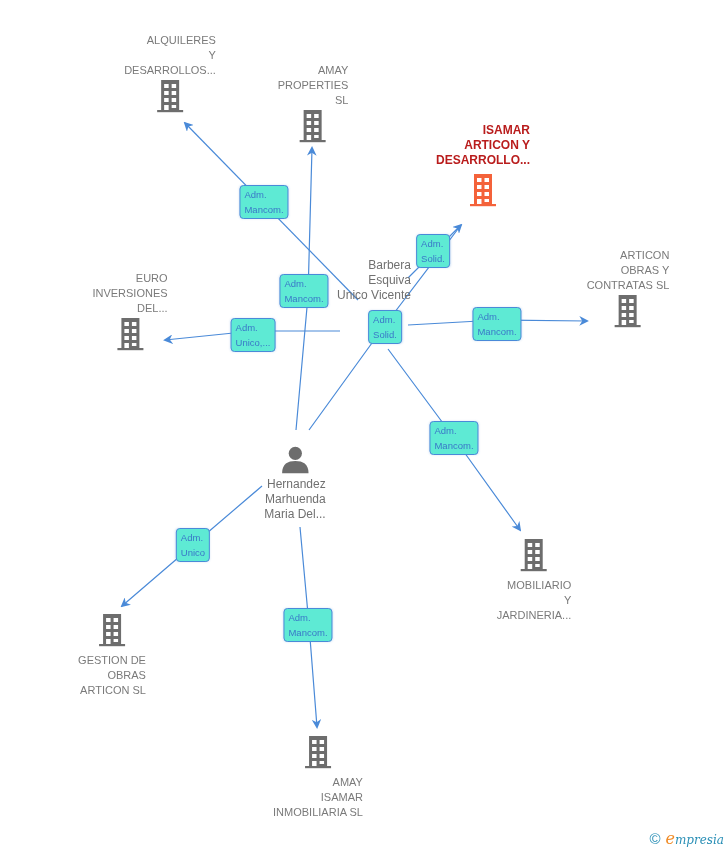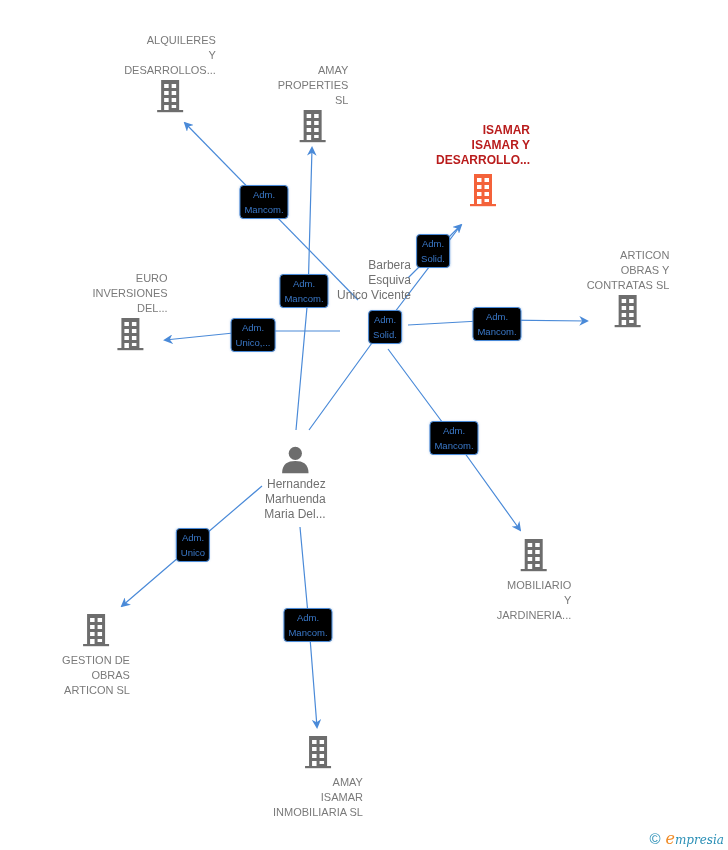--- a/index.html
+++ b/index.html
@@ -28,27 +28,26 @@
       line-height: 15px;
       transform: translateX(-50%);
       white-space: nowrap;
     }
     .node .label-line { display: block; }
     .node.highlight .company-label { color: #b91c1c; font-weight: bold; font-size: 12px; line-height: 15px; }
     .node.person { font-size: 12px; line-height: 15px; color: #707070; }
     .icon-wrap { display: block; margin: 0 auto; width: 36px; height: 36px; }
     .edge-label {
       position: absolute;
-      background: #000000;
+      background: #5eead4;
       border: 1px solid #4a8ad8;
       border-radius: 4px;
       color: #3a78c8;
       font-size: 9.5px;
       line-height: 15px;
-      text-align: center;
       padding: 1px 4px;
       box-shadow: 0 0 2px rgba(74,138,216,0.25);
       transform: translate(-50%, -50%);
       white-space: nowrap;
       cursor: pointer;
     }
     .edge-label span { display: block; }
     .footer {
       position: absolute;
       right: 4px;
@@ -133,21 +132,21 @@
       <rect x="19.5" y="13" width="4.5" height="4" fill="#fff"></rect>
       <rect x="12" y="20" width="4.5" height="4" fill="#fff"></rect>
       <rect x="19.5" y="20" width="4.5" height="4" fill="#fff"></rect>
       <rect x="12" y="27" width="4.5" height="5" fill="#fff"></rect>
       <rect x="19.5" y="27" width="4.5" height="3" fill="#fff"></rect>
     </svg>
 </div>
 
 <div class="node company highlight" style="left:483px; top:123px;">
   <span class="label-line company-label">ISAMAR</span>
-  <span class="label-line company-label">ISAMAR Y</span>
+  <span class="label-line company-label">ARTICON Y</span>
   <span class="label-line company-label">DESARROLLO...</span>
   <svg class="icon-wrap" viewBox="0 0 36 36" style="margin-top:4px;">
       <rect x="9" y="2" width="18" height="31" fill="#f4623a"></rect>
       <rect x="5" y="32" width="26" height="2.2" fill="#f4623a"></rect>
       <rect x="12" y="6" width="4.5" height="4" fill="#fff"></rect>
       <rect x="19.5" y="6" width="4.5" height="4" fill="#fff"></rect>
       <rect x="12" y="13" width="4.5" height="4" fill="#fff"></rect>
       <rect x="19.5" y="13" width="4.5" height="4" fill="#fff"></rect>
       <rect x="12" y="20" width="4.5" height="4" fill="#fff"></rect>
       <rect x="19.5" y="20" width="4.5" height="4" fill="#fff"></rect>
@@ -203,21 +202,21 @@
       <rect x="12" y="20" width="4.5" height="4" fill="#fff"></rect>
       <rect x="19.5" y="20" width="4.5" height="4" fill="#fff"></rect>
       <rect x="12" y="27" width="4.5" height="5" fill="#fff"></rect>
       <rect x="19.5" y="27" width="4.5" height="3" fill="#fff"></rect>
     </svg>
   <span class="label-line company-label" style="margin-top:5px;">MOBILIARIO</span>
   <span class="label-line company-label">Y</span>
   <span class="label-line company-label">JARDINERIA...</span>
 </div>
 
-<div class="node company" style="left:96px; top:612px;">
+<div class="node company" style="left:112px; top:612px;">
   <svg class="icon-wrap" viewBox="0 0 36 36">
       <rect x="9" y="2" width="18" height="31" fill="#6d6d6d"></rect>
       <rect x="5" y="32" width="26" height="2.2" fill="#6d6d6d"></rect>
       <rect x="12" y="6" width="4.5" height="4" fill="#fff"></rect>
       <rect x="19.5" y="6" width="4.5" height="4" fill="#fff"></rect>
       <rect x="12" y="13" width="4.5" height="4" fill="#fff"></rect>
       <rect x="19.5" y="13" width="4.5" height="4" fill="#fff"></rect>
       <rect x="12" y="20" width="4.5" height="4" fill="#fff"></rect>
       <rect x="19.5" y="20" width="4.5" height="4" fill="#fff"></rect>
       <rect x="12" y="27" width="4.5" height="5" fill="#fff"></rect>

